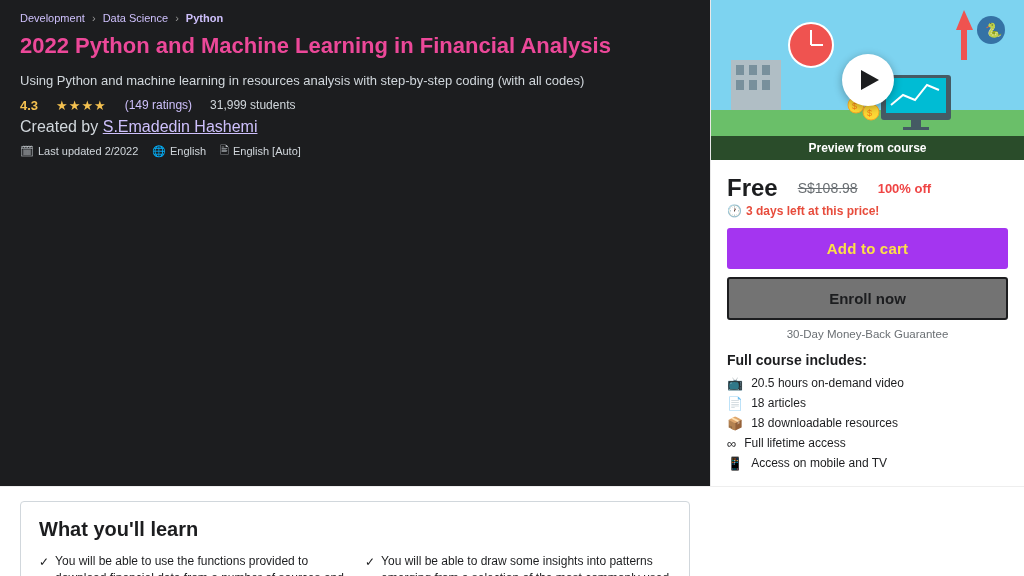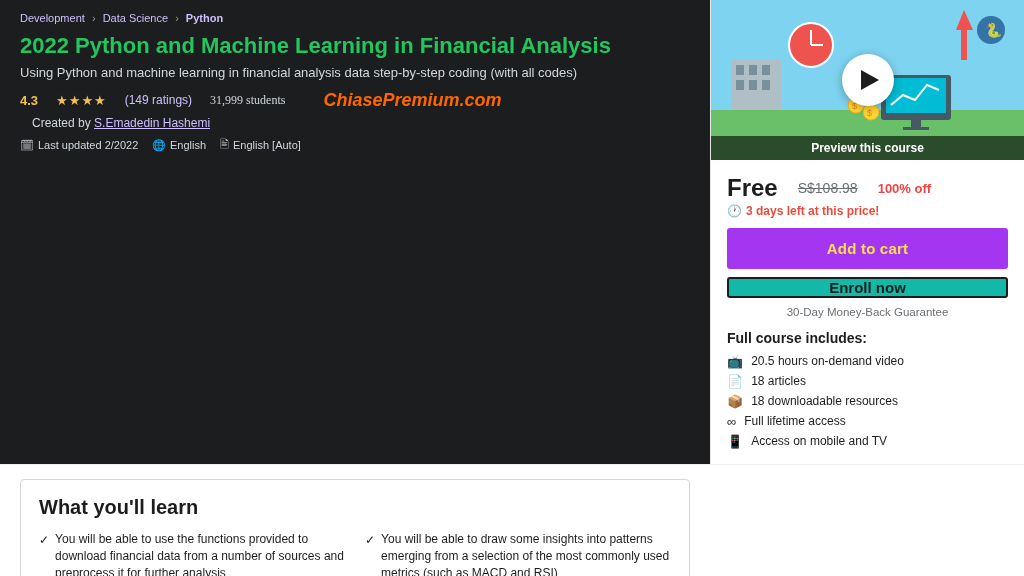--- a/index.html
+++ b/index.html
@@ -18,23 +18,23 @@
       margin-bottom: 8px;
     }
 
     .breadcrumb span { color: #cec0fc; }
     .breadcrumb .sep { color: #999; margin: 0 4px; }
     .breadcrumb .current { color: #cec0fc; font-weight: 600; }
 
     .course-title {
       font-size: 22px;
       font-weight: 700;
-      color: #22c55e;
+      color: #ec4899;
       line-height: 1.25;
-      margin-bottom: 4px;
+      margin-bottom: 12px;
     }
 
     .course-subtitle {
       font-size: 13px;
       color: #d1d7dc;
       margin-bottom: 8px;
       line-height: 1.4;
     }
 
     .rating-row {
@@ -47,35 +47,34 @@
 
     .rating-number {
       color: #f4c150;
       font-weight: 700;
       font-size: 13px;
     }
 
     .stars { color: #f4c150; font-size: 13px; letter-spacing: 1px; }
 
     .rating-count { color: #cec0fc; font-size: 12px; }
-    .students-count { color: #d1d7dc; font-size: 12px; font-family: Liberation Serif, serif; }
+    .students-count { color: #d1d7dc; font-size: 12px; }
 
     .watermark {
       color: #ff6600;
       font-size: 18px;
       font-weight: 800;
       font-style: italic;
       margin-left: 20px;
     }
 
     .instructor-row {
-      font-size: 12px;
+      font-size: 16px;
       color: #d1d7dc;
       margin-bottom: 6px;
-      margin-left: 12px;
     }
 
     .instructor-link { color: #cec0fc; text-decoration: underline; cursor: pointer; }
 
     .meta-row {
       display: flex;
       align-items: center;
       gap: 14px;
       font-size: 11px;
       color: #d1d7dc;
@@ -191,23 +190,24 @@
       font-size: 15px;
       font-weight: 700;
       cursor: pointer;
       border-radius: 3px;
       margin-bottom: 8px;
       letter-spacing: 0.2px;
     }
 
     .enroll-btn {
       width: 100%;
-      background: #14b8a6;
+      background: #737373;
       color: #1c1d1f;
       border: 2px solid #1c1d1f;
+      padding: 11px;
       font-size: 15px;
       font-weight: 700;
       cursor: pointer;
       border-radius: 3px;
       margin-bottom: 8px;
     }
 
     .money-back {
       text-align: center;
       font-size: 11.5px;
@@ -285,27 +285,26 @@
 
   <div class="header-section">
     <div class="breadcrumb">
       <span>Development</span>
       <span class="sep">›</span>
       <span>Data Science</span>
       <span class="sep">›</span>
       <span class="current">Python</span>
     </div>
     <div class="course-title">2022 Python and Machine Learning in Financial Analysis</div>
-    <div class="course-subtitle">Using Python and machine learning in financial analysis data step-by-step coding (with all codes)</div>
+    <div class="course-subtitle">Using Python and machine learning in resources analysis with step-by-step coding (with all codes)</div>
     <div class="rating-row">
       <span class="rating-number">4.3</span>
       <span class="stars">★★★★</span>
       <span class="rating-count">(149 ratings)</span>
       <span class="students-count">31,999 students</span>
-      <span class="watermark">ChiasePremium.com</span>
     </div>
     <div class="instructor-row">
       <span>Created by</span>&nbsp;<a class="instructor-link">S.Emadedin Hashemi</a>
     </div>
     <div class="meta-row">
       <div class="meta-item">
         <span>🗓</span>
         <span>Last updated <span>2/2022</span></span>
       </div>
       <div class="meta-item">
@@ -356,21 +355,21 @@
 
           <circle cx="145" cy="105" r="8" fill="#fdd835" stroke="#f9a825" stroke-width="1"></circle>
           <text x="141" y="109" font-size="9" fill="#f57f17">$</text>
           <circle cx="160" cy="112" r="8" fill="#fdd835" stroke="#f9a825" stroke-width="1"></circle>
           <text x="156" y="116" font-size="9" fill="#f57f17">$</text>
         </svg>
         <div class="play-btn">
           <div class="play-triangle"></div>
         </div>
       </div>
-      <div class="preview-label">Preview this course</div>
+      <div class="preview-label">Preview from course</div>
     </div>
 
     <div class="pricing-section">
       <div class="price-row">
         <span class="free-price">Free</span>
         <span class="original-price">S$108.98</span>
         <span class="discount-badge">100% off</span>
       </div>
       <div class="timer-row">
         <span>🕐</span>

